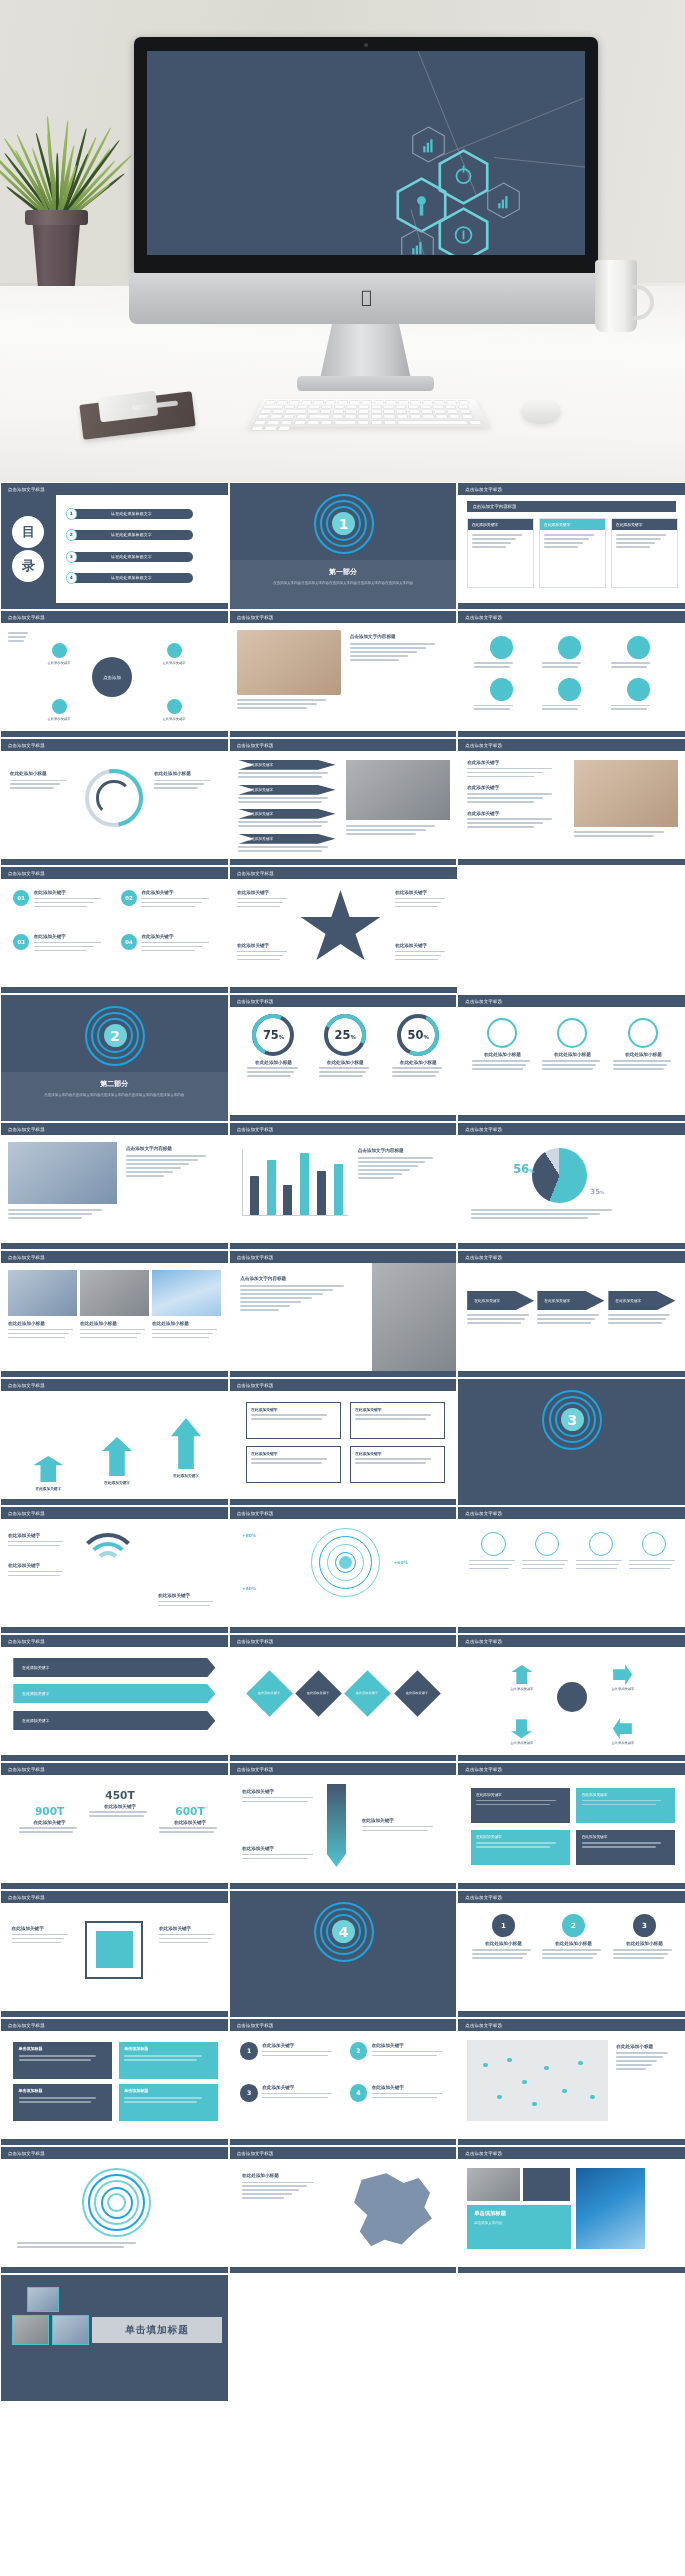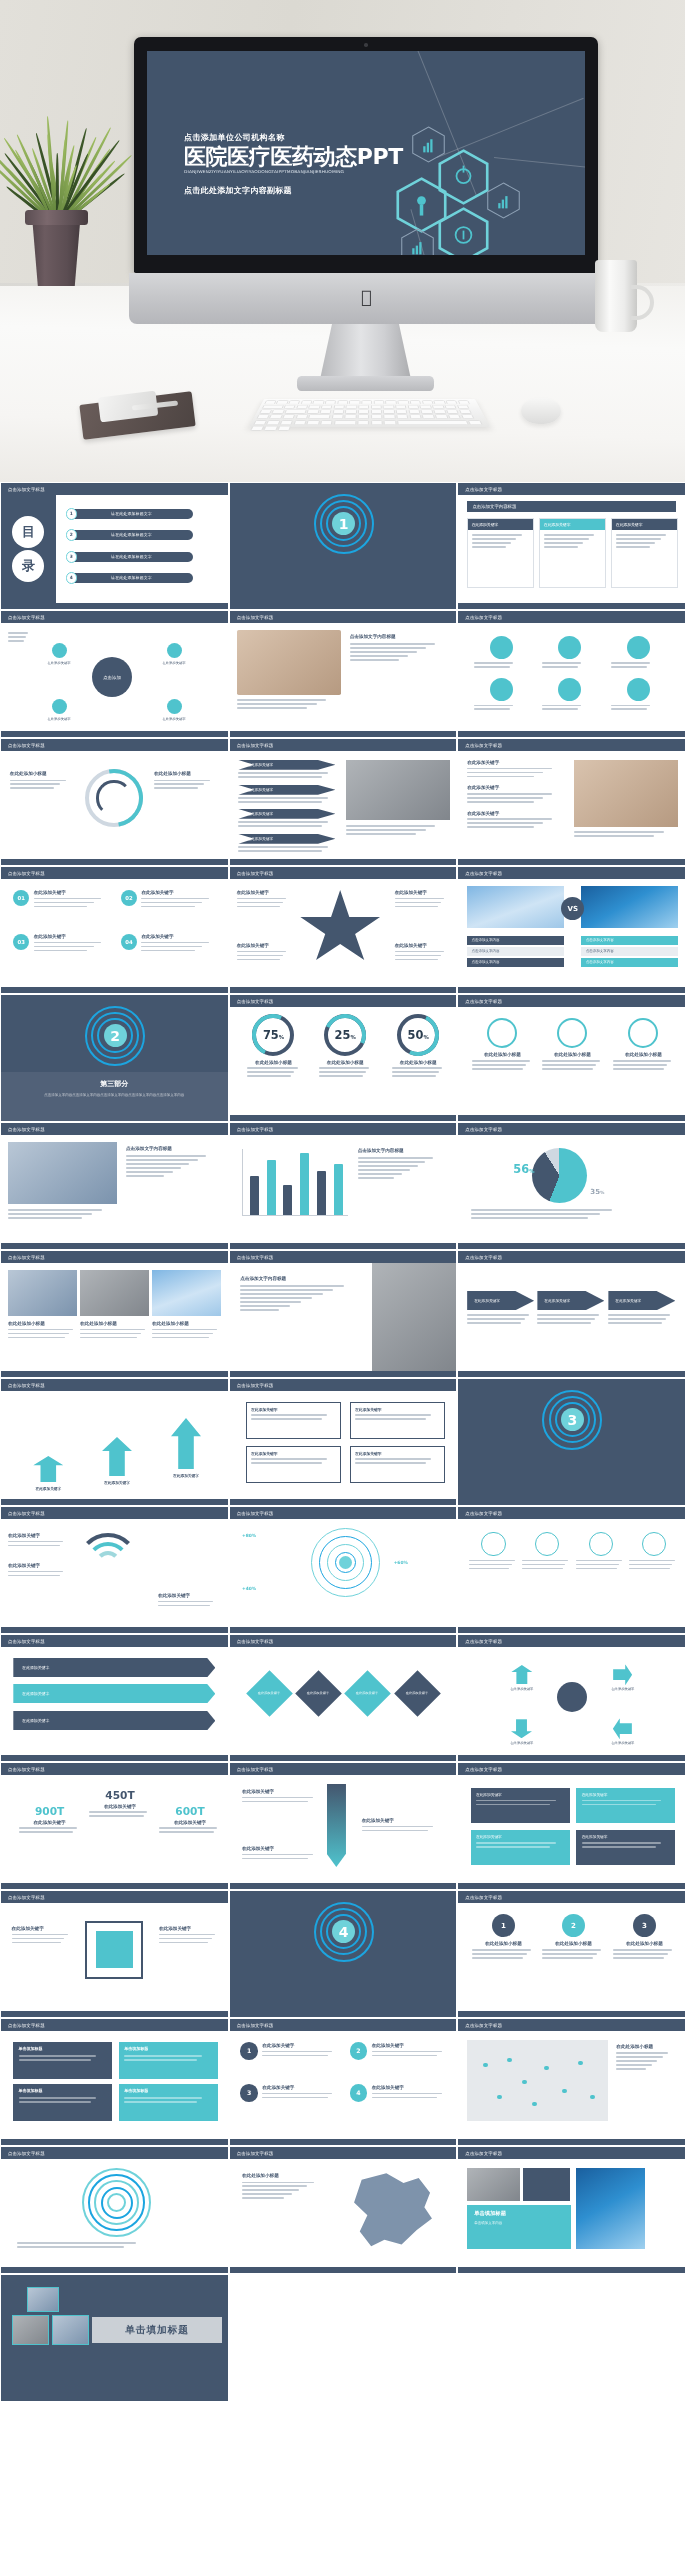--- a/index.html
+++ b/index.html
@@ -261,26 +261,20 @@
           <svg width="35" height="39" viewBox="0 0 40 44">
             <polygon points="20,2 38,12 38,32 20,42 2,32 2,12" fill="none" stroke="#8fa2b6" stroke-width="1.2"></polygon>
             <g fill="#4fc3cd">
                 <rect x="14" y="24" width="2.6" height="7"></rect>
                 <rect x="18" y="21" width="2.6" height="10"></rect>
                 <rect x="22" y="17" width="2.6" height="14"></rect>
               </g>
           </svg>
         </div>
 
-        <div class="scr-txt">
-          <div class="scr-company">点击添加单位公司机构名称</div>
-          <div class="scr-title">医院医疗医药动态PPT</div>
-          <div class="scr-pinyin">DIANJIWENZIYIYUANYILIAOYIYAODONGTAIPPTMOBANJIANJIESHUOMING</div>
-          <div class="scr-sub">点击此处添加文字内容副标题</div>
-        </div>
       </div>
     </div>
     <div class="imac-chin">
       <div class="imac-logo"></div>
     </div>
     <div class="imac-neck"></div>
     <div class="imac-foot"></div>
   </div>
 
   <div class="mug"></div>
@@ -411,20 +405,24 @@
       </div>
       <div class="slide dark">
         <div style="position:absolute;inset:0;background:#44566e"></div>
         <div class="ringwrap" style="position:absolute;left:84px;top:10.6px;width:60px;height:60px;">
           <div class="ring" style="inset:0;border-width:2.6px"></div>
           <div class="ring" style="inset:6.2px;border-width:2.6px"></div>
           <div class="ring" style="inset:12.3px;border-width:2.6px"></div>
           <div class="circ" style="position:absolute;inset:18.5px;background:#6fd2da;display:flex;align-items:center;justify-content:center">
             <span class="sect-no" style="font-size:14px">1</span>
           </div>
+        </div>
+        <div style="position:absolute;left:0;top:77px;right:0;bottom:0;background:rgba(255,255,255,.07);padding-top:7px">
+          <div class="sect-t">第一部分</div>
+          <div class="sect-d" style="padding:3.5px 26px">点击添加文字内容点击添加文字内容点击添加文字内容点击添加文字内容点击添加文字内容</div>
         </div>
       </div>
       <div class="slide">
         <div class="sbar">点击添加文字标题</div>
         <div style="position:absolute;left:8.8px;top:17.6px;right:8.8px;height:11.4px;background:#44566e;color:#fff;font-size:4.4px;display:flex;align-items:center;padding-left:5.3px">点击添加文字内容标题</div>
         <div style="position:absolute;left:8.8px;top:35px;width:67px;height:70px;border:0.9px solid #dbe0e6;">
           <div style="height:10.6px;background:#44566e;color:#fff;font-size:3.8px;display:flex;align-items:center;padding-left:3.5px">在此添加关键字</div>
           <div style="padding:4.4px 3.5px">
             <div class="body-ln " style="width:86%"></div>
             <div class="body-ln " style="width:77%"></div>
@@ -714,47 +712,34 @@
         <div style="position:absolute;left:165px;top:76px;width:55px">
           <div class="tt">在此添加关键字</div>
           <div style="margin-top:2.6px">
             <div class="body-ln " style="width:90%"></div>
             <div class="body-ln " style="width:84%"></div>
             <div class="body-ln " style="width:78%"></div>
           </div>
         </div>
         <div class="sfoot"></div>
       </div>
-      <div class="slide">
-        <div class="sbar">点击添加文字标题</div>
-        <div class="imgph sky" style="position:absolute;left:8.8px;top:19.3px;width:97px;height:42px"></div>
-        <div class="imgph ocean" style="position:absolute;left:123px;top:19.3px;width:97px;height:42px"></div>
-        <div class="circ nv" style="position:absolute;left:103px;top:30px;width:23px;height:23px;color:#fff;font-size:7px;font-weight:bold;display:flex;align-items:center;justify-content:center">VS</div>
-        <div style="position:absolute;left:8.8px;top:69px;width:97px;height:8.8px;background:#44566e;color:#fff;font-size:3.5px;display:flex;align-items:center;padding-left:4.4px">点击添加文字内容</div>
-        <div style="position:absolute;left:8.8px;top:80px;width:97px;height:8.8px;background:#e9edf1;color:#44566e;font-size:3.5px;display:flex;align-items:center;padding-left:4.4px">点击添加文字内容</div>
-        <div style="position:absolute;left:8.8px;top:91px;width:97px;height:8.8px;background:#44566e;color:#fff;font-size:3.5px;display:flex;align-items:center;padding-left:4.4px">点击添加文字内容</div>
-        <div style="position:absolute;left:123px;top:69px;width:97px;height:8.8px;background:#4fc3cd;color:#fff;font-size:3.5px;display:flex;align-items:center;padding-left:4.4px">点击添加文字内容</div>
-        <div style="position:absolute;left:123px;top:80px;width:97px;height:8.8px;background:#e9edf1;color:#44566e;font-size:3.5px;display:flex;align-items:center;padding-left:4.4px">点击添加文字内容</div>
-        <div style="position:absolute;left:123px;top:91px;width:97px;height:8.8px;background:#4fc3cd;color:#fff;font-size:3.5px;display:flex;align-items:center;padding-left:4.4px">点击添加文字内容</div>
-        <div class="sfoot"></div>
-      </div>
     </div>
     <div class="row">
       <div class="slide dark">
         <div style="position:absolute;inset:0;background:#44566e"></div>
         <div class="ringwrap" style="position:absolute;left:84px;top:10.6px;width:60px;height:60px;">
           <div class="ring" style="inset:0;border-width:2.6px"></div>
           <div class="ring" style="inset:6.2px;border-width:2.6px"></div>
           <div class="ring" style="inset:12.3px;border-width:2.6px"></div>
           <div class="circ" style="position:absolute;inset:18.5px;background:#6fd2da;display:flex;align-items:center;justify-content:center">
             <span class="sect-no" style="font-size:14px">2</span>
           </div>
         </div>
         <div style="position:absolute;left:0;top:77px;right:0;bottom:0;background:rgba(255,255,255,.07);padding-top:7px">
-          <div class="sect-t">第三部分</div>
+          <div class="sect-t">第二部分</div>
           <div class="sect-d" style="padding:3.5px 26px">点击添加文字内容点击添加文字内容点击添加文字内容点击添加文字内容点击添加文字内容</div>
         </div>
       </div>
       <div class="slide">
         <div class="sbar">点击添加文字标题</div>
         <div style="position:absolute;left:12.3px;top:19.3px;width:63px;text-align:center">
           <div class="ringwrap" style="position:relative;width:42px;height:42px;margin:0 auto">
             <div class="ring" style="inset:0;border-width:4.4px;border-color:#44566e"></div>
             <div class="ring" style="inset:0;border-width:4.4px;border-color:#4fc3cd transparent transparent #4fc3cd;transform:rotate(-20deg)"></div>
             <div style="position:absolute;inset:0;display:flex;align-items:center;justify-content:center">

